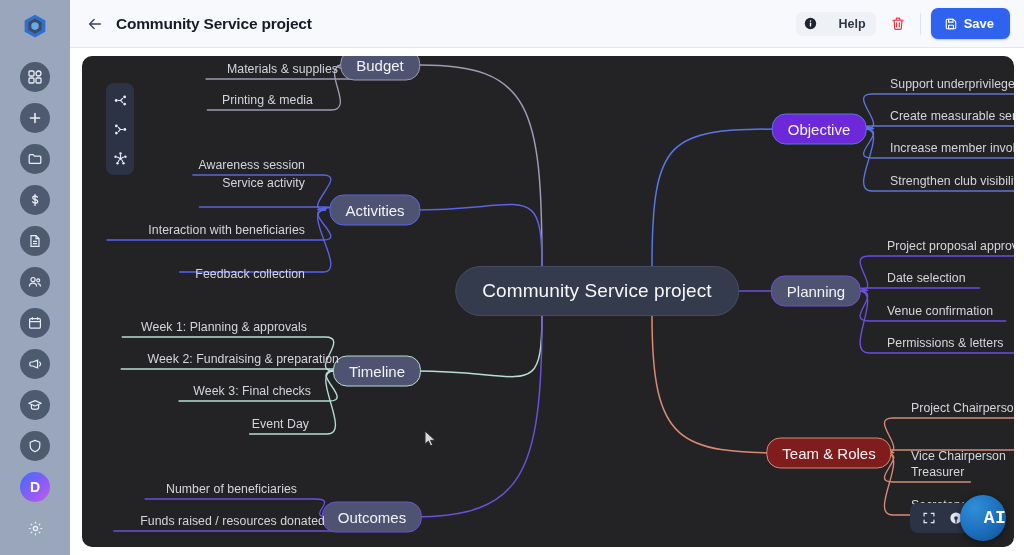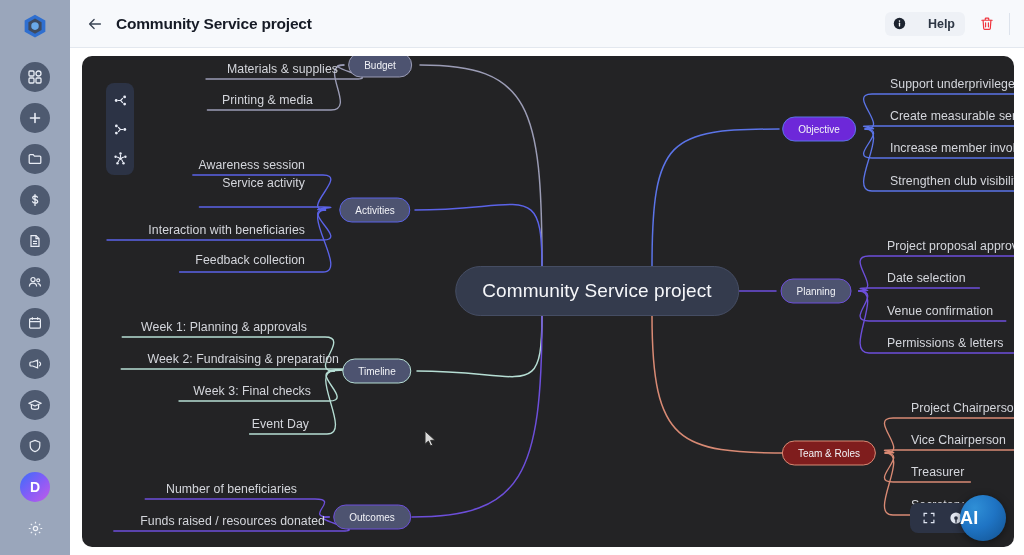--- a/index.html
+++ b/index.html
@@ -120,21 +120,21 @@
     font-family: "Liberation Sans", sans-serif;
   }
   .node.root {
     background: #343b4d; border: 1px solid #454d63;
     border-radius: 26px; padding: 13px 26px;
     font-size: 19px; font-weight: 400; letter-spacing: .1px;
     color: #f6f7fa;
   }
   .node.branch {
     border-radius: 14px; padding: 6px 15px;
-    font-size: 10px; font-weight: 500;
+    font-size: 15px; font-weight: 500;
     background: #565d78;
   }
   .leaf {
     position: absolute; z-index: 4;
     transform: translate(0,-50%);
     white-space: nowrap;
     font-size: 12.3px; color: #d4d6dc; font-weight: 400;
     letter-spacing: .05px;
   }
   .leaf.right { left: 0; }
@@ -147,24 +147,25 @@
     background: #2c3345;
     display: flex; align-items: center; gap: 10px;
     padding: 0 12px 0 10px; z-index: 7;
   }
   #bottom-tools .btool { width: 17px; height: 17px; display:flex; align-items:center; justify-content:center; cursor:pointer; }
   #bottom-tools .btool svg { width: 14px; height: 14px; display: block; }
   #ai-btn {
     position: absolute; right: 8px; bottom: 6px;
     width: 46px; height: 46px; border-radius: 50%;
     background: radial-gradient(circle at 32% 28%, #2f8fd6 0%, #1f74c4 45%, #12518f 100%);
-    display: flex; align-items: center; justify-content: flex-start;
+    display: flex; align-items: center; justify-content: flex-end;
     color: #fff; font-size: 18px; font-weight: 700; letter-spacing: .3px;
     cursor: pointer; z-index: 8;
     box-shadow: 0 2px 8px rgba(0,0,0,.45);
+    font-family: Liberation Mono, monospace;
   }
 
   
   #cursor { position: absolute; z-index: 9; pointer-events: none; }
 </style>
 </head>
 <body>
 
 <div id="app">
 
@@ -271,20 +272,27 @@
         <span class="hlabel">Help</span>
       </div>
       <div id="trash-btn">
         <svg viewBox="0 0 18 18" fill="none" stroke="#f0343d" stroke-width="1.35" stroke-linecap="round" stroke-linejoin="round" width="16" height="16">
           <path d="M3.2 4.8h11.6M7 4.8V3.4a.9.9 0 01.9-.9h2.2a.9.9 0 01.9.9v1.4"></path>
           <path d="M4.6 4.8l.7 9.3a1 1 0 001 .95h5.4a1 1 0 001-.95l.7-9.3"></path>
           <path d="M7.4 7.6v4.6M10.6 7.6v4.6"></path>
         </svg>
       </div>
       <div class="hdr-divider"></div>
+      <div id="save-btn">
+        <svg viewBox="0 0 16 16" fill="none" stroke="#ffffff" stroke-width="1.25" stroke-linejoin="round" width="14" height="14">
+          <path d="M2.6 3.6a1 1 0 011-1h7.1l2.7 2.7v7.1a1 1 0 01-1 1H3.6a1 1 0 01-1-1z"></path>
+          <path d="M5.2 2.6h5.1v3.3H5.2zM5.2 9.4h5.6v4H5.2z"></path>
+        </svg>
+        <span class="slabel">Save</span>
+      </div>
     </div>
   </div>
 
   <div id="canvas-outer">
     <div id="canvas">
 
       <svg id="edges" viewBox="0 0 932 491" preserveAspectRatio="none">
           <path d="M 460 211 C 460 50, 448 9, 338 9" fill="none" stroke="#9b9cb5" stroke-width="1.5" stroke-linecap="round"></path>
           <path d="M 261.9 9 C 235.89999999999998 9, 300 23, 274 23 L 124 23" fill="none" stroke="#9b9cb5" stroke-width="1.35" stroke-linecap="round"></path>
           <path d="M 261.9 9 C 235.89999999999998 9, 275 54, 249 54 L 125.4 54" fill="none" stroke="#9b9cb5" stroke-width="1.35" stroke-linecap="round"></path>
@@ -356,21 +364,21 @@
             <span>Budget</span>
           </div>
           <div class="leaf left" style="left: 256px; top: 13px;">Materials &amp; supplies</div>
           <div class="leaf left" style="left: 231px; top: 44px;">Printing &amp; media</div>
           <div class="node branch" style="left: 293px; top: 154px; background: rgb(77, 83, 112); border: 1.5px solid rgb(91, 99, 232);">
             <span>Activities</span>
           </div>
           <div class="leaf left" style="left: 223px; top: 109px;">Awareness session</div>
           <div class="leaf left" style="left: 223px; top: 127px;">Service activity</div>
           <div class="leaf left" style="left: 223px; top: 174px;">Interaction with beneficiaries</div>
-          <div class="leaf left" style="left: 223px; top: 204px;">Feedback collection</div>
+          <div class="leaf left" style="left: 223px; top: 218px;">Feedback collection</div>
           <div class="node branch" style="left: 295px; top: 315px; background: rgb(77, 83, 112); border: 1.5px solid rgb(182, 222, 212);">
             <span>Timeline</span>
           </div>
           <div class="leaf left" style="left: 225px; top: 271px;">Week 1: Planning &amp; approvals</div>
           <div class="leaf left" style="left: 257px; top: 303px;">Week 2: Fundraising &amp; preparation</div>
           <div class="leaf left" style="left: 229px; top: 335px;">Week 3: Final checks</div>
           <div class="leaf left" style="left: 227px; top: 368px;">Event Day</div>
           <div class="node branch" style="left: 290px; top: 461px; background: rgb(77, 83, 112); border: 1.5px solid rgb(109, 79, 219);">
             <span>Outcomes</span>
           </div>
@@ -387,21 +395,21 @@
             <span>Planning</span>
           </div>
           <div class="leaf right" style="left: 805px; top: 190px;">Project proposal approval</div>
           <div class="leaf right" style="left: 805px; top: 222px;">Date selection</div>
           <div class="leaf right" style="left: 805px; top: 255px;">Venue confirmation</div>
           <div class="leaf right" style="left: 805px; top: 287px;">Permissions &amp; letters</div>
           <div class="node branch" style="left: 747px; top: 397px; background: #7f1d1d; border: 1.5px solid rgb(217, 138, 116);">
             <span>Team &amp; Roles</span>
           </div>
           <div class="leaf right" style="left: 829px; top: 352px;">Project Chairperson</div>
-          <div class="leaf right" style="left: 829px; top: 384px;">Vice Chairperson</div>
+          <div class="leaf right" style="left: 829px; top: 400px;">Vice Chairperson</div>
           <div class="leaf right" style="left: 829px; top: 416px;">Treasurer</div>
           <div class="leaf right" style="left: 829px; top: 449px;">Secretary</div>
         </div>
 
       <div id="bottom-tools">
         <div class="btool">
           <svg viewBox="0 0 16 16" fill="none" stroke="#dfe5f1" stroke-width="1.4" stroke-linecap="round">
             <path d="M2.4 5.6V2.6h3M10.6 2.6h3v3M13.6 10.4v3h-3M5.4 13.4h-3v-3"></path>
           </svg>
         </div>

